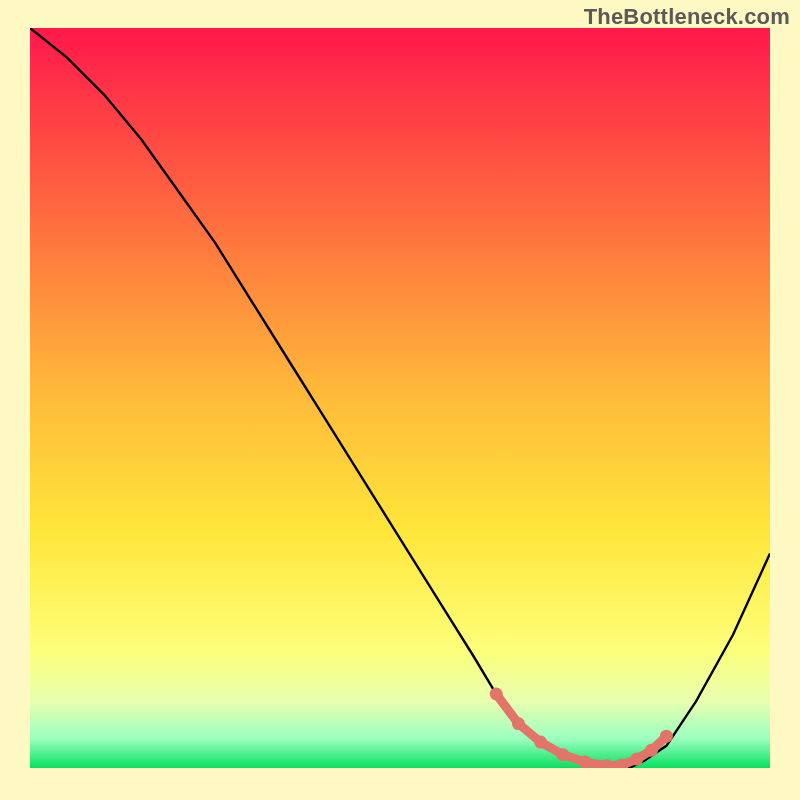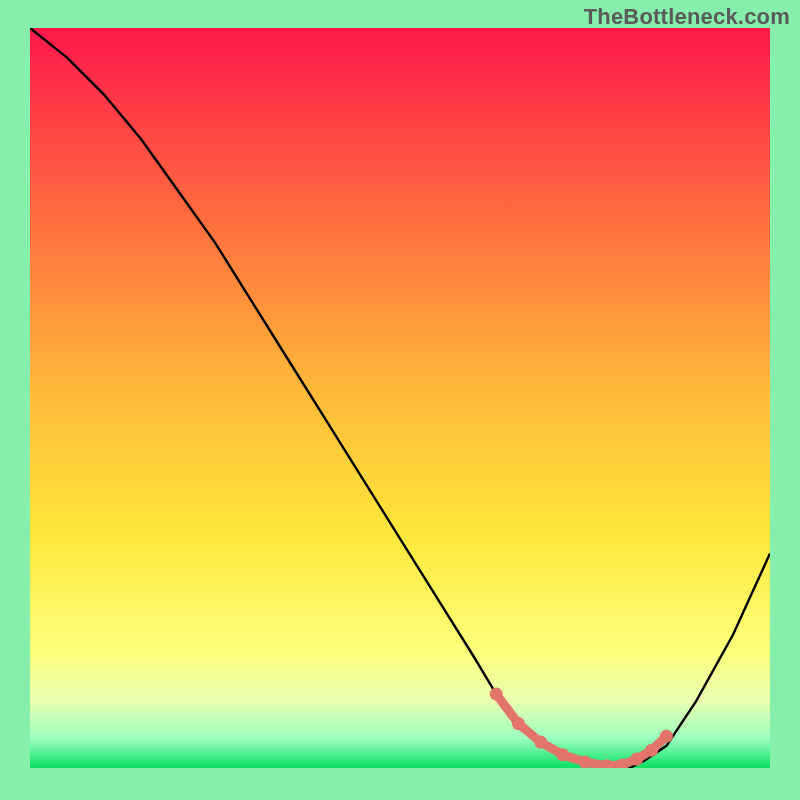--- a/index.html
+++ b/index.html
@@ -8,21 +8,21 @@
     width: 800px;
     height: 800px;
     background: #000;
     overflow: hidden;
     font-family: Arial, Helvetica, sans-serif;
   }
   .frame {
     position: relative;
     width: 800px;
     height: 800px;
-    background: #86efac;
+    background: #fef9c3;
   }
   .watermark {
     position: absolute;
     top: 4px;
     right: 10px;
     color: #5a5a5a;
     font-size: 22px;
     font-weight: 600;
     letter-spacing: 0.2px;
     z-index: 10;

